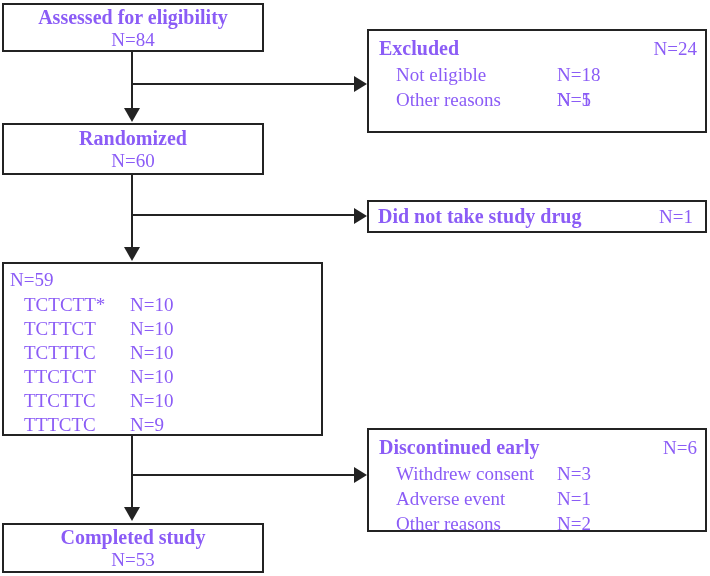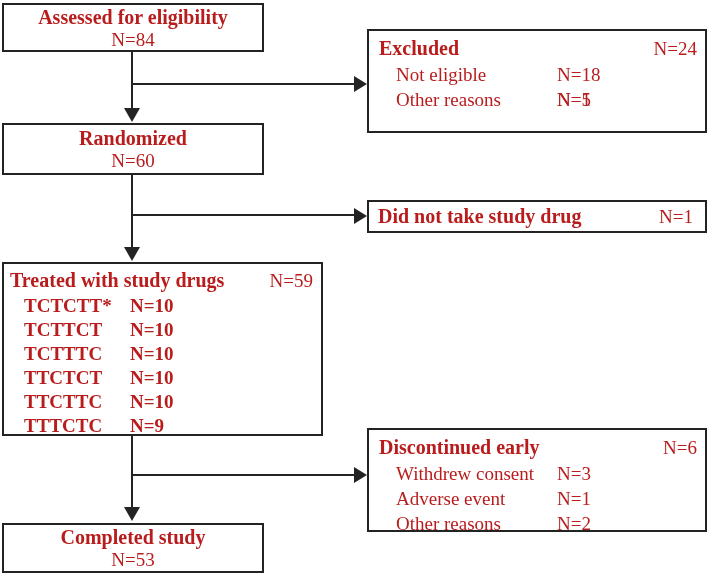--- a/index.html
+++ b/index.html
@@ -3,21 +3,21 @@
 <meta charset="utf-8">
 <style>
   * { margin:0; padding:0; box-sizing:border-box; }
   html,body { background:#ffffff; }
   body { font-family:"Liberation Serif","DejaVu Serif",serif; }
 
   .canvas {
     position:relative;
     width:710px; height:576px;
     background:#ffffff;
-    color:#b91c1c;
+    color:#8b5cf6;
     overflow:hidden;
   }
 
   .box {
     position:absolute;
     background:#ffffff;
     border:2px solid #232323;
   }
 
   
@@ -37,21 +37,21 @@
   }
   .hdr-title { font-weight:bold; font-size:20px; }
   .hdr-n { font-size:19px; }
 
   .item-row { position:relative; line-height:25px; font-size:19px; }
   .item-row .item-label { margin-left:17px; }
   .item-row .item-n { position:absolute; left:178px; top:0; }
 
   
   .treated { padding:3px 8px 0 6px; }
-  .treated .item-row { line-height:24px;font-weight:bold; }
+  .treated .item-row { line-height:24px; }
   .treated .item-row .item-label { margin-left:14px; }
   .treated .item-row .item-n { left:120px; }
 
   
   .one-line {
     display:flex; justify-content:space-between; align-items:center;
     padding:0 12px 0 9px;
   }
 
   
@@ -120,21 +120,20 @@
     <div class="nval">N=60</div>
   </div>
 
   <div class="box one-line" style="left:367px; top:200px; width:340px; height:33px;">
     <span class="hdr-title">Did not take study drug</span>
     <span class="hdr-n">N=1</span>
   </div>
 
   <div class="box detail-box treated" style="left:2px; top:262px; width:321px; height:174px;">
     <div class="hdr-row">
-      <span class="hdr-title">Treated with study drugs</span>
       <span class="hdr-n">N=59</span>
     </div>
     <div class="item-row">
       <span class="item-label">TCTCTT*</span>
       <span class="item-n">N=10</span>
     </div>
     <div class="item-row">
       <span class="item-label">TCTTCT</span>
       <span class="item-n">N=10</span>
     </div>

